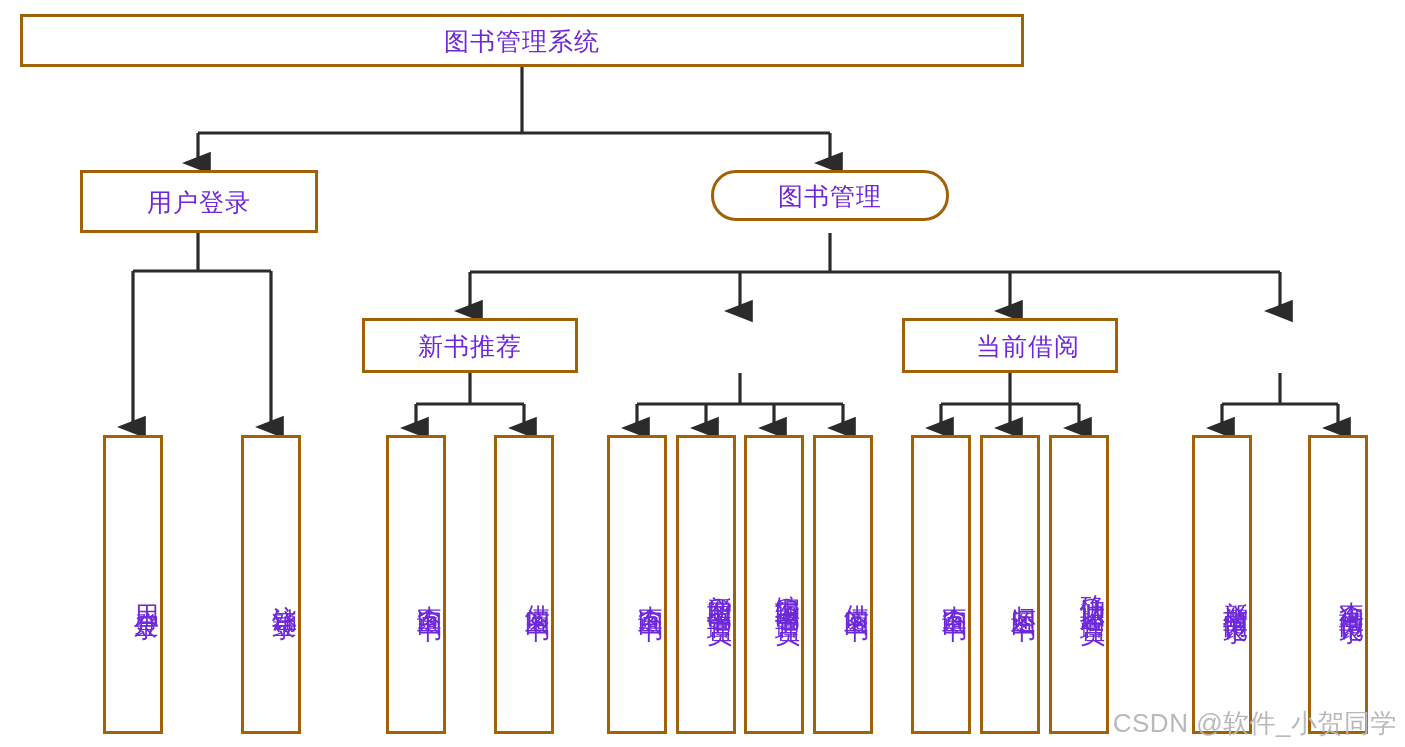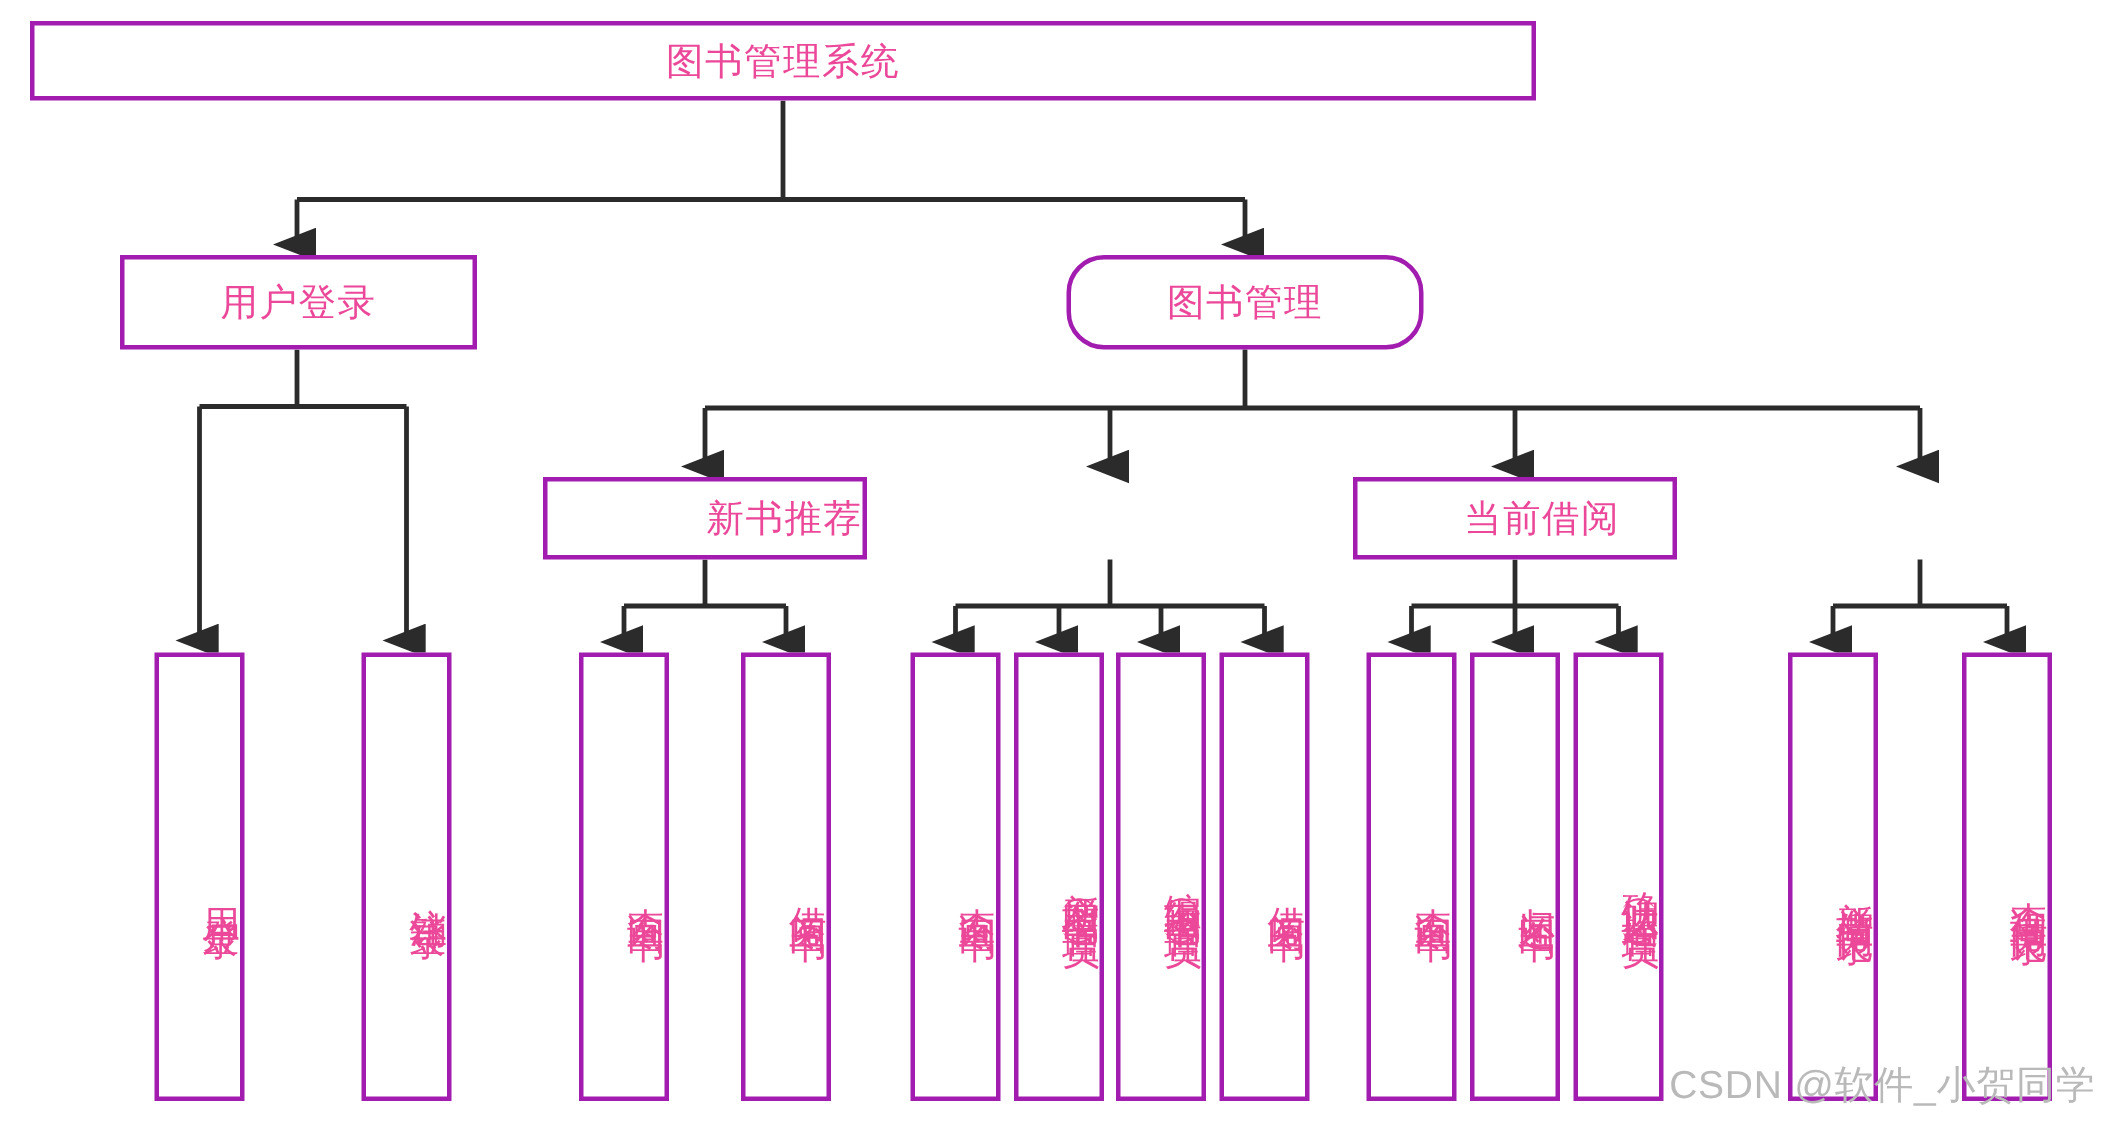--- a/index.html
+++ b/index.html
@@ -22,26 +22,26 @@
     position: absolute;
     left: 0;
     top: 0;
     width: 1405px;
     height: 747px;
     pointer-events: none;
   }
   .node {
     position: absolute;
     box-sizing: border-box;
-    border: 3px solid #a21caf;
+    border: 3px solid #a16207;
     background: #ffffff;
     display: flex;
     align-items: center;
     justify-content: center;
-    color: #ec4899;
+    color: #6d28d9;
   }
   .node.horiz {
     font-size: 25px;
     letter-spacing: 1px;
     line-height: 1.2;
   }
   .node.root {
     font-size: 25px;
   }
   .node.vert {
@@ -126,25 +126,25 @@
     </g>
   </svg>
 
   <div class="node horiz root" style="left:20px; top:14px; width:1004px; height:53px;">
     <span>图书管理系统</span>
   </div>
 
   <div class="node horiz" style="left:80px; top:170px; width:238px; height:63px;">
     <span>用户登录</span>
   </div>
-  <div class="node horiz" style="left:711px; top:170px; width:238px; height:63px;border-radius:25px;">
+  <div class="node horiz" style="left:711px; top:170px; width:238px; height:51px;border-radius:25px;">
     <span>图书管理</span>
   </div>
 
-  <div class="node horiz" style="left:362px; top:318px; width:216px; height:55px;justify-content:flex-end;">
+  <div class="node horiz" style="left:362px; top:318px; width:216px; height:55px;">
     <span>新书推荐</span>
   </div>
   <div class="node horiz" style="left:902px; top:318px; width:216px; height:55px;padding-left:36px;">
     <span>当前借阅</span>
   </div>
 
   <div class="node vert" style="left:103px; top:435px; width:60px; height:299px;">
     <span class="vlabel">用户登录</span>
   </div>
   <div class="node vert" style="left:241px; top:435px; width:60px; height:299px;">

